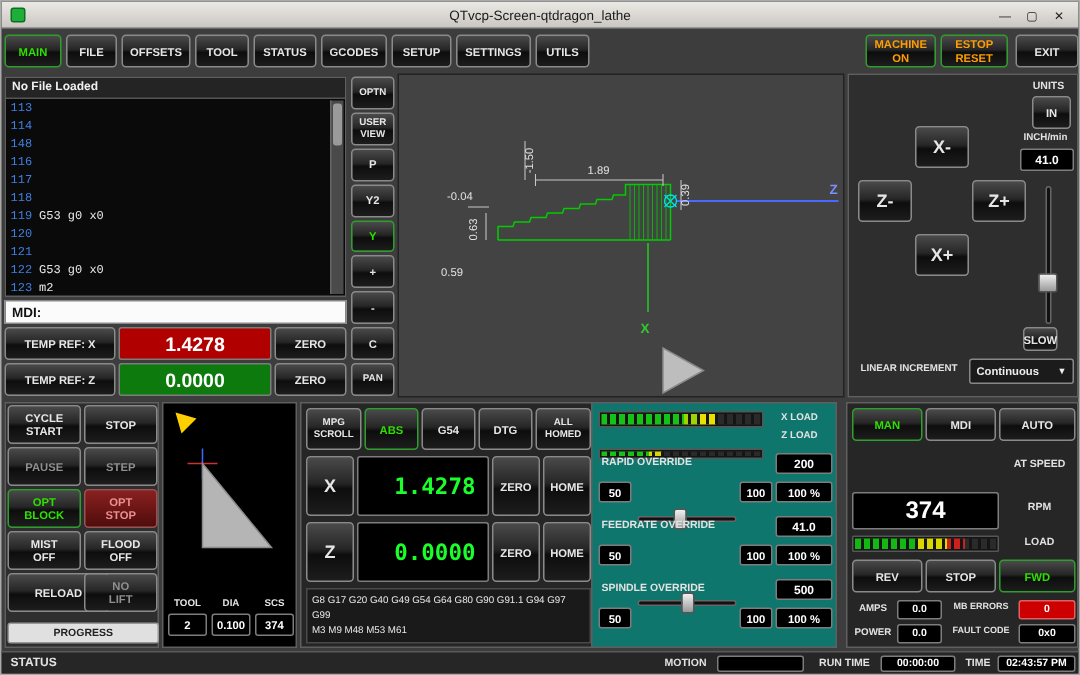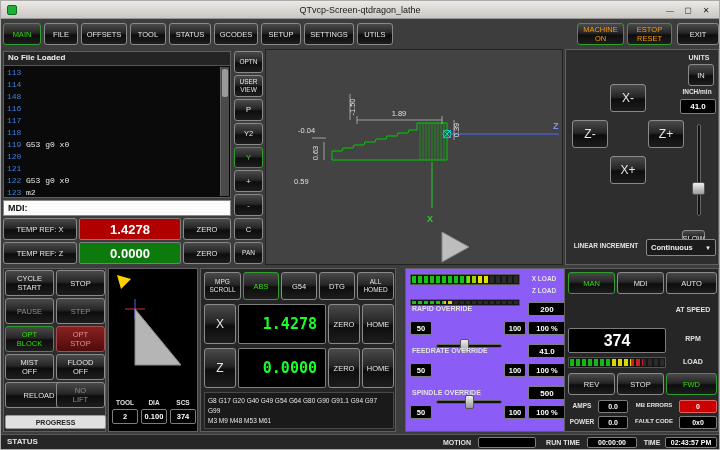--- a/index.html
+++ b/index.html
@@ -1,21 +1,21 @@
 <!DOCTYPE html>
 <html style="--accent: #2ee000; --warn: #ff9d00; --dro: #1aff2a; --red-bg: #b00000; --green-bg: #0c7a0c; --lineno: #3f7fe0;"><head>
 <meta charset="utf-8">
 <style>
   *{margin:0;padding:0;box-sizing:border-box}
   html,body{width:720px;height:450px;overflow:hidden}
   body{background:#3d3d3d;border:1px solid #aaa;font-family:"Liberation Sans",sans-serif;position:relative}
   .a{position:absolute}
   .panel{background:#2e2e2e;border:1px solid #5f5f5f}
   .btn{background:linear-gradient(180deg,#4a4a4a 0%,#262626 45%,#0d0d0d 55%,#1d1d1d 100%);
-       border:1px solid #8a8a8a;border-radius:3px;color:#e6e6e6;font-size:7.5px;font-weight:normal;
+       border:1px solid #8a8a8a;border-radius:3px;color:#e6e6e6;font-size:7.5px;font-weight:bold;
        display:flex;align-items:center;justify-content:center;text-align:center;white-space:pre-line;line-height:1.2;cursor:default}
   .btn.act{color:var(--accent,#2ee000);border-color:#2f9e2f}
   .btn.warn{color:var(--warn,#ff9d00);border-color:#2f9e2f}
   .btn.dim{color:#8f8f8f}
   .btn.red{background:linear-gradient(180deg,#8a2020,#4f0c0c);border-color:#a05050;color:#e89090}
   .btn.big{font-size:12px}
   .disp{background:#000;border:1px solid #7d7d7d;border-radius:2px;color:#fff;display:flex;align-items:center;justify-content:center;font-weight:bold;font-size:8px}
   .disp.dro{color:var(--dro,#1aff2a);font-family:"DejaVu Sans Mono",monospace;font-size:15px;justify-content:flex-end;padding-right:8px}
   .disp.redbg{background:var(--red-bg,#b00000);font-size:13px}
   .disp.greenbg{background:var(--green-bg,#0c7a0c);font-size:13px}
@@ -167,21 +167,21 @@
   <div class="a btn big" style="left:44px;top:34px;width:36px;height:28px">X-</div>
   <div class="a btn big" style="left:6px;top:70px;width:36px;height:28px">Z-</div>
   <div class="a btn big" style="left:82px;top:70px;width:36px;height:28px">Z+</div>
   <div class="a btn big" style="left:44px;top:106px;width:36px;height:28px">X+</div>
   <div class="a lab" style="left:110px;top:38px;width:42px;font-size:6.5px">INCH/min</div>
   <div class="a disp" style="left:114px;top:49px;width:36px;height:15px">41.0</div>
   <div class="a vslider" style="left:126px;top:74px;width:13px;height:92px">
     <div class="groove"></div>
     <div class="handle" style="top:58px"></div>
   </div>
-  <div class="a btn" style="left:116px;top:180px;width:23px;height:16px">SLOW</div>
+  <div class="a btn" style="left:116px;top:168px;width:23px;height:16px">SLOW</div>
   <div class="a lab" style="left:2px;top:192px;width:76px;font-size:6.5px">LINEAR INCREMENT</div>
   <div class="a combo" style="left:80px;top:189px;width:70px;height:17px">
     <span>Continuous</span>
     <span style="font-size:6px">▼</span>
   </div>
 </div>
 
 <div class="a panel" style="left:2px;top:267px;width:103px;height:164px">
   <div class="a btn" style="left:1px;top:1px;width:49px;height:26px">CYCLE
 START</div>
@@ -232,21 +232,21 @@
   <div class="a btn big" style="left:3px;top:79px;width:32px;height:40px">Z</div>
   <div class="a disp dro" style="left:37px;top:79px;width:88px;height:40px">0.0000</div>
   <div class="a btn" style="left:127px;top:79px;width:32px;height:40px">ZERO</div>
   <div class="a btn" style="left:161px;top:79px;width:32px;height:40px">HOME</div>
   <div class="a" style="left:3px;top:123px;width:190px;height:37px;background:#1a1a1a;border:1px solid #4a4a4a;padding:3px;color:#e8e8e8;font-size:6.5px;line-height:1.5">
     <div>G8 G17 G20 G40 G49 G54 G64 G80 G90 G91.1 G94 G97 G99</div>
     <div>M3 M9 M48 M53 M61</div>
   </div>
 </div>
 
-<div class="a panel" style="left:404px;top:267px;width:164px;height:164px;background:#8b5cf6">
+<div class="a panel" style="left:393px;top:267px;width:164px;height:164px;background:#0f766e">
   <div class="a meter" style="left:4px;top:5px;width:110px;height:11px">
       <i></i>
     </div>
   <div class="a lab" style="left:118px;top:6px;width:40px;font-size:6.5px">X LOAD</div>
   <div class="a meter zl" style="left:4px;top:19px;width:110px;height:7px">
       <i></i>
     </div>
   <div class="a lab" style="left:118px;top:18px;width:40px;font-size:6.5px">Z LOAD</div>
 
   <div class="a lab" style="left:6px;top:36px;width:110px;justify-content:flex-start">RAPID OVERRIDE</div>

